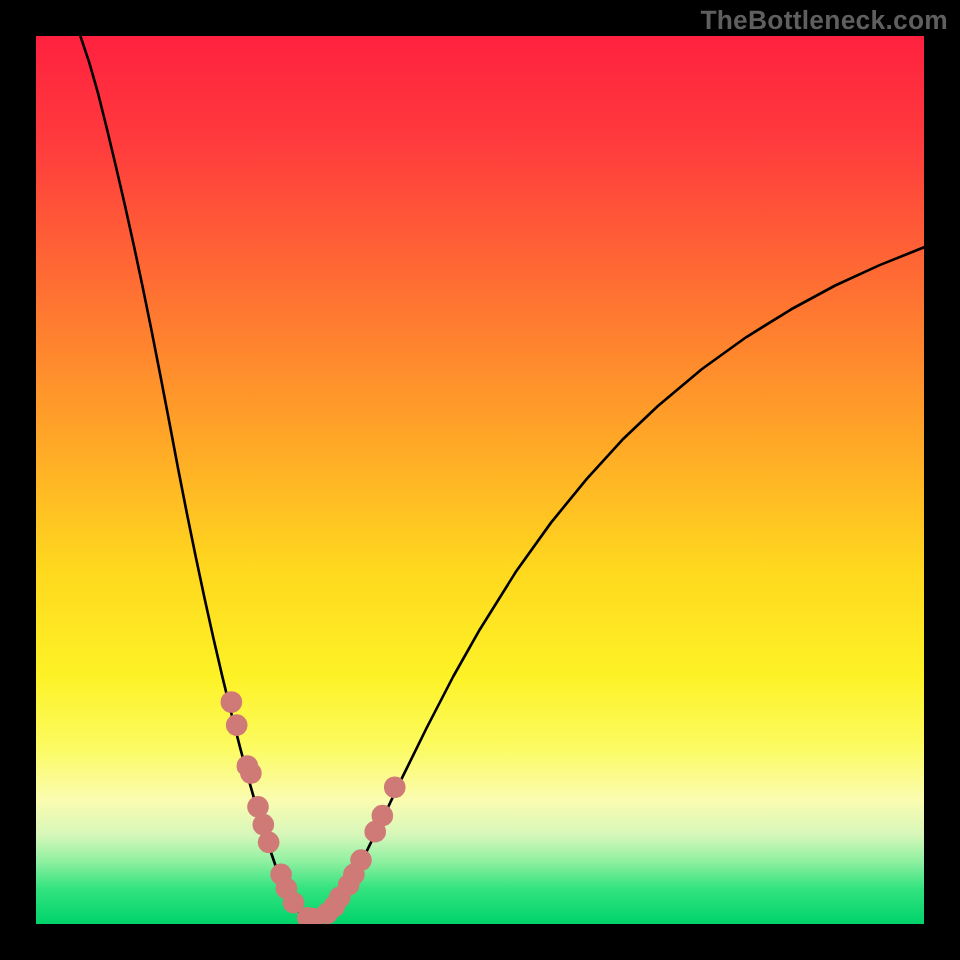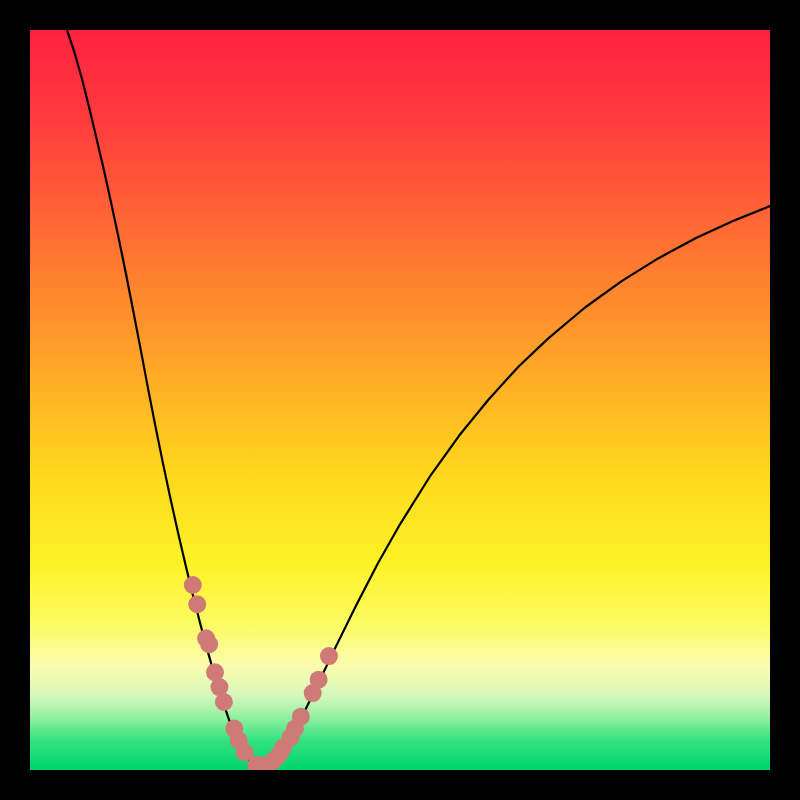--- a/index.html
+++ b/index.html
@@ -51,20 +51,21 @@
   }
   .dot {
     fill: #cf7a76;
     stroke: none;
   }
 </style>
 </head>
 <body>
 
 <div class="stage">
+  <div class="watermark">TheBottleneck.com</div>
   <div class="plot">
     <svg class="gradient" viewBox="0 0 740 740" preserveAspectRatio="none">
       <defs>
         <linearGradient id="bg" x1="0" y1="0" x2="0" y2="1">
             <stop offset="0.00%" stop-color="#ff213f"></stop>
             <stop offset="12.00%" stop-color="#ff3b3d"></stop>
             <stop offset="28.00%" stop-color="#ff6e33"></stop>
             <stop offset="44.00%" stop-color="#ffa228"></stop>
             <stop offset="60.00%" stop-color="#ffd81e"></stop>
             <stop offset="72.00%" stop-color="#fdf226"></stop>

